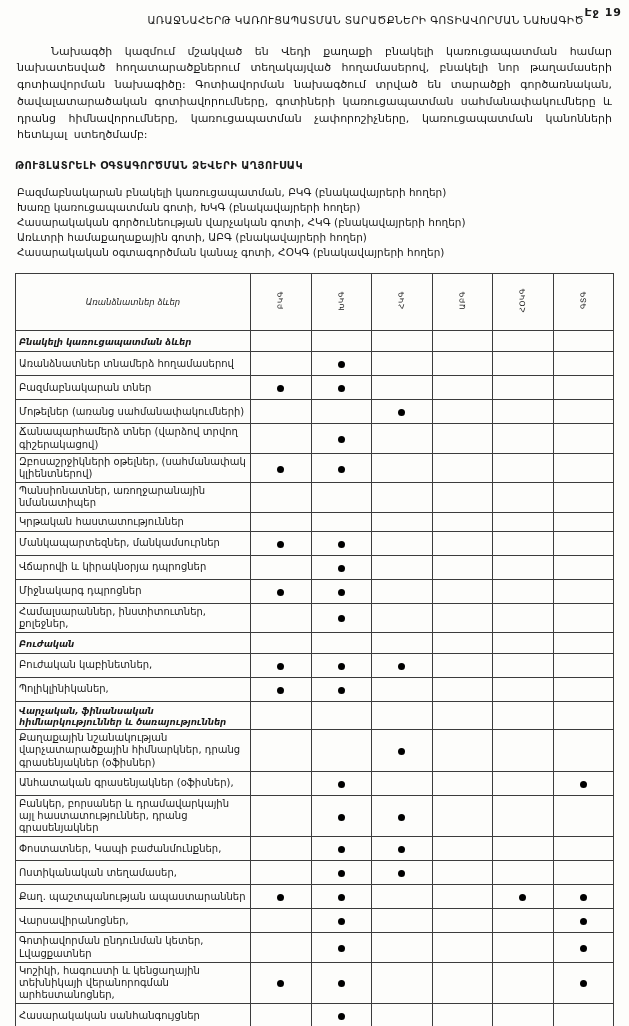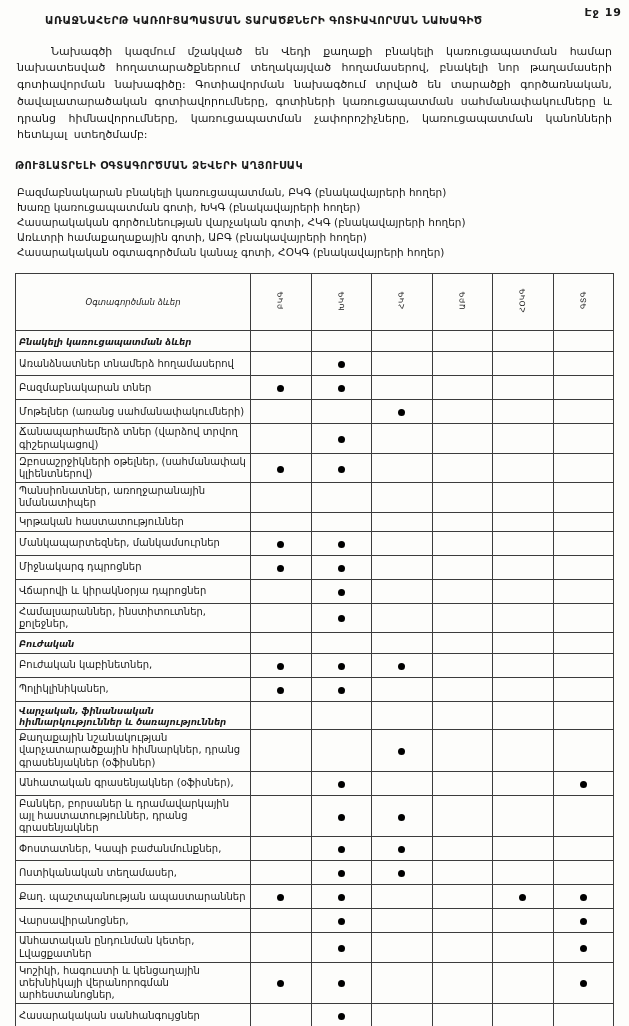--- a/index.html
+++ b/index.html
@@ -12,22 +12,22 @@
     box-sizing:border-box;
     padding:6px 15px 4px 15px;
     position:relative;
     overflow:hidden;
   }
   .page-number {
     position:absolute; top:6px; right:7px;
     font-size:11px; font-weight:bold; letter-spacing:1px;
   }
   .doc-title {
-    text-align:left;
-    font-size:10.5px; font-weight:bold;
+    text-align:right;
+    font-size:10.5px; font-weight:normal;
     letter-spacing:0.4px;
     margin:8px 30px 16px 30px;
     line-height:1.3;
   }
   .intro {
     margin:14px 2px 4px 2px;
     font-size:11px;
     line-height:1.52;
     text-align:justify;
     text-indent:34px;
@@ -108,21 +108,21 @@
       <div class="legend-line">Բազմաբնակարան բնակելի կառուցապատման, ԲԿԳ (բնակավայրերի հողեր)</div>
       <div class="legend-line">Խառը կառուցապատման գոտի, ԽԿԳ (բնակավայրերի հողեր)</div>
       <div class="legend-line">Հասարակական գործունեության վարչական գոտի, ՀԿԳ (բնակավայրերի հողեր)</div>
       <div class="legend-line">Առևտրի համաքաղաքային գոտի, ԱԲԳ (բնակավայրերի հողեր)</div>
       <div class="legend-line">Հասարակական օգտագործման կանաչ գոտի, ՀՕԿԳ (բնակավայրերի հողեր)</div>
     </div>
 
   <table class="uses">
     <thead>
       <tr id="header-row">
-        <th class="corner">Օգտագործման ձևեր</th>
+        <th class="corner">Առանձնատներ ձևեր</th>
       <th class="zone"><span class="vtxt">ԲԿԳ</span></th>
           <th class="zone"><span class="vtxt">ԽԿԳ</span></th>
           <th class="zone"><span class="vtxt">ՀԿԳ</span></th>
           <th class="zone"><span class="vtxt">ԱԲԳ</span></th>
           <th class="zone"><span class="vtxt">ՀՕԿԳ</span></th>
           <th class="zone"><span class="vtxt">ԳՏԳ</span></th>
         </tr>
     </thead>
     <tbody id="table-body">
         <tr>
@@ -200,38 +200,38 @@
         <tr>
           <td class="label">Մանկապարտեզներ, մանկամսուրներ</td>
           <td class="cell"><span class="dot"></span></td>
           <td class="cell"><span class="dot"></span></td>
           <td class="cell"></td>
           <td class="cell"></td>
           <td class="cell"></td>
           <td class="cell"></td>
         </tr>
         <tr>
+          <td class="label">Վճարովի և կիրակնօրյա դպրոցներ</td>
+          <td class="cell"></td>
+          <td class="cell"><span class="dot"></span></td>
+          <td class="cell"></td>
+          <td class="cell"></td>
+          <td class="cell"></td>
+          <td class="cell"></td>
+        </tr>
+        <tr>
           <td class="label">Միջնակարգ դպրոցներ</td>
           <td class="cell"><span class="dot"></span></td>
           <td class="cell"><span class="dot"></span></td>
           <td class="cell"></td>
           <td class="cell"></td>
           <td class="cell"></td>
           <td class="cell"></td>
         </tr>
         <tr>
-          <td class="label">Վճարովի և կիրակնօրյա դպրոցներ</td>
-          <td class="cell"></td>
-          <td class="cell"><span class="dot"></span></td>
-          <td class="cell"></td>
-          <td class="cell"></td>
-          <td class="cell"></td>
-          <td class="cell"></td>
-        </tr>
-        <tr>
           <td class="label">Համալսարաններ, ինստիտուտներ, քոլեջներ,</td>
           <td class="cell"></td>
           <td class="cell"><span class="dot"></span></td>
           <td class="cell"></td>
           <td class="cell"></td>
           <td class="cell"></td>
           <td class="cell"></td>
         </tr>
         <tr>
           <td class="label section">Բուժական</td>
@@ -326,21 +326,21 @@
         <tr>
           <td class="label">Վարսավիրանոցներ,</td>
           <td class="cell"></td>
           <td class="cell"><span class="dot"></span></td>
           <td class="cell"></td>
           <td class="cell"></td>
           <td class="cell"></td>
           <td class="cell"><span class="dot"></span></td>
         </tr>
         <tr>
-          <td class="label">Անհատական ընդունման կետեր, Լվացքատներ</td>
+          <td class="label">Գոտիավորման ընդունման կետեր, Լվացքատներ</td>
           <td class="cell"></td>
           <td class="cell"><span class="dot"></span></td>
           <td class="cell"></td>
           <td class="cell"></td>
           <td class="cell"></td>
           <td class="cell"><span class="dot"></span></td>
         </tr>
         <tr>
           <td class="label">Կոշիկի, հագուստի և կենցաղային տեխնիկայի վերանորոգման արհեստանոցներ,</td>
           <td class="cell"><span class="dot"></span></td>

